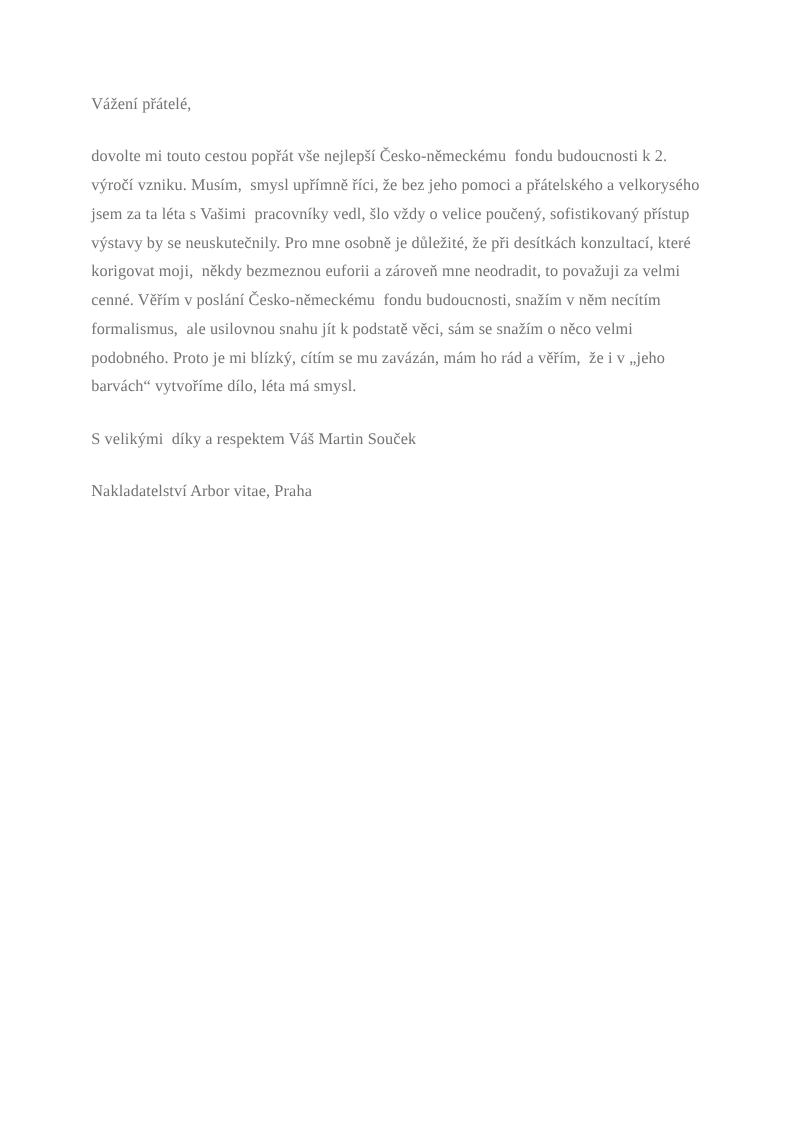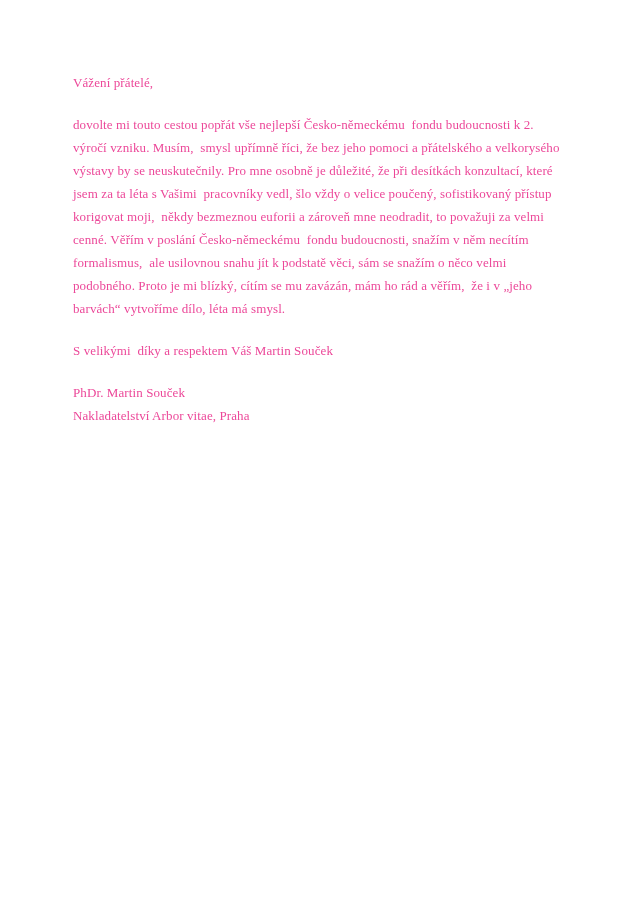--- a/index.html
+++ b/index.html
@@ -11,21 +11,21 @@
     height: 907px;
     background: #ffffff;
     overflow: hidden;
   }
   .page {
     position: relative;
     width: 637px;
     height: 907px;
     background: #ffffff;
     font-family: "Liberation Serif", serif;
-    color: #ec4899;
+    color: #737373;
   }
   .letter {
     position: absolute;
     left: 73px;
     top: 71px;
     width: 520px;
   }
   .line {
     font-size: 13px;
     line-height: 23px;
@@ -45,33 +45,32 @@
 <div class="page">
   <div class="letter">
 
     <div class="line">Vážení přátelé,</div>
 
     <div class="blank"></div>
 
     <div>
       <div class="line">dovolte mi touto cestou popřát vše nejlepší Česko-německému  fondu budoucnosti k 2.</div>
       <div class="line">výročí vzniku. Musím,  smysl upřímně říci, že bez jeho pomoci a přátelského a velkorysého</div>
+      <div class="line">jsem za ta léta s Vašimi  pracovníky vedl, šlo vždy o velice poučený, sofistikovaný přístup</div>
       <div class="line">výstavy by se neuskutečnily. Pro mne osobně je důležité, že při desítkách konzultací, které</div>
-      <div class="line">jsem za ta léta s Vašimi  pracovníky vedl, šlo vždy o velice poučený, sofistikovaný přístup</div>
       <div class="line">korigovat moji,  někdy bezmeznou euforii a zároveň mne neodradit, to považuji za velmi</div>
       <div class="line">cenné. Věřím v poslání Česko-německému  fondu budoucnosti, snažím v něm necítím</div>
       <div class="line">formalismus,  ale usilovnou snahu jít k podstatě věci, sám se snažím o něco velmi</div>
       <div class="line">podobného. Proto je mi blízký, cítím se mu zavázán, mám ho rád a věřím,  že i v „jeho</div>
       <div class="line">barvách“ vytvoříme dílo, léta má smysl.</div>
     </div>
 
     <div class="blank"></div>
 
     <div class="line">S velikými  díky a respektem Váš Martin Souček</div>
 
     <div class="blank"></div>
 
-    <div class="line">PhDr. Martin Souček</div>
 
     <div class="line italic">Nakladatelství Arbor vitae, Praha</div>
 
   </div>
 </div>
 
 </body></html>

